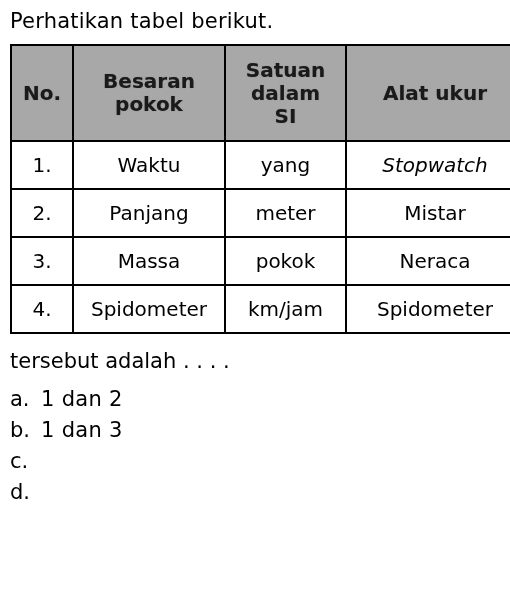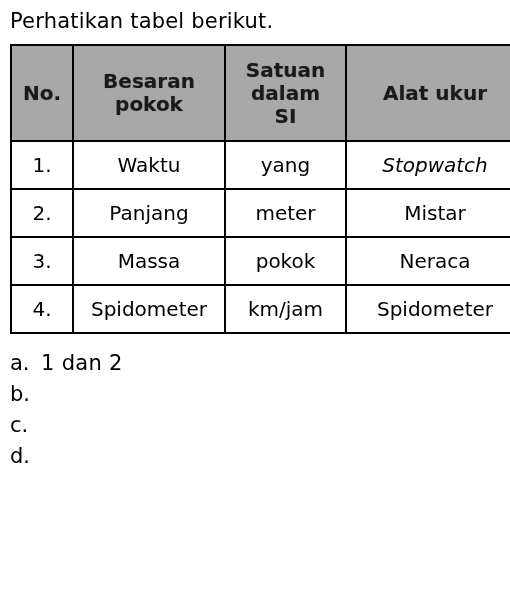--- a/index.html
+++ b/index.html
@@ -136,29 +136,31 @@
       <tr>
         <td>4.</td>
         <td>Spidometer</td>
         <td>km/jam</td>
         <td>Spidometer</td>
       </tr>
     </tbody>
   </table>
 
   <div class="question">
+    <div>tersebut adalah . . . .</div>
   </div>
 
   <ol class="choices">
     <li>
       <span class="letter">a.</span>
       <span class="text">1 dan 2</span>
     </li>
     <li>
       <span class="letter">b.</span>
+      <span class="text">1 dan 3</span>
     </li>
     <li>
       <span class="letter">c.</span>
     </li>
     <li>
       <span class="letter">d.</span>
     </li>
   </ol>
 
 </div>

